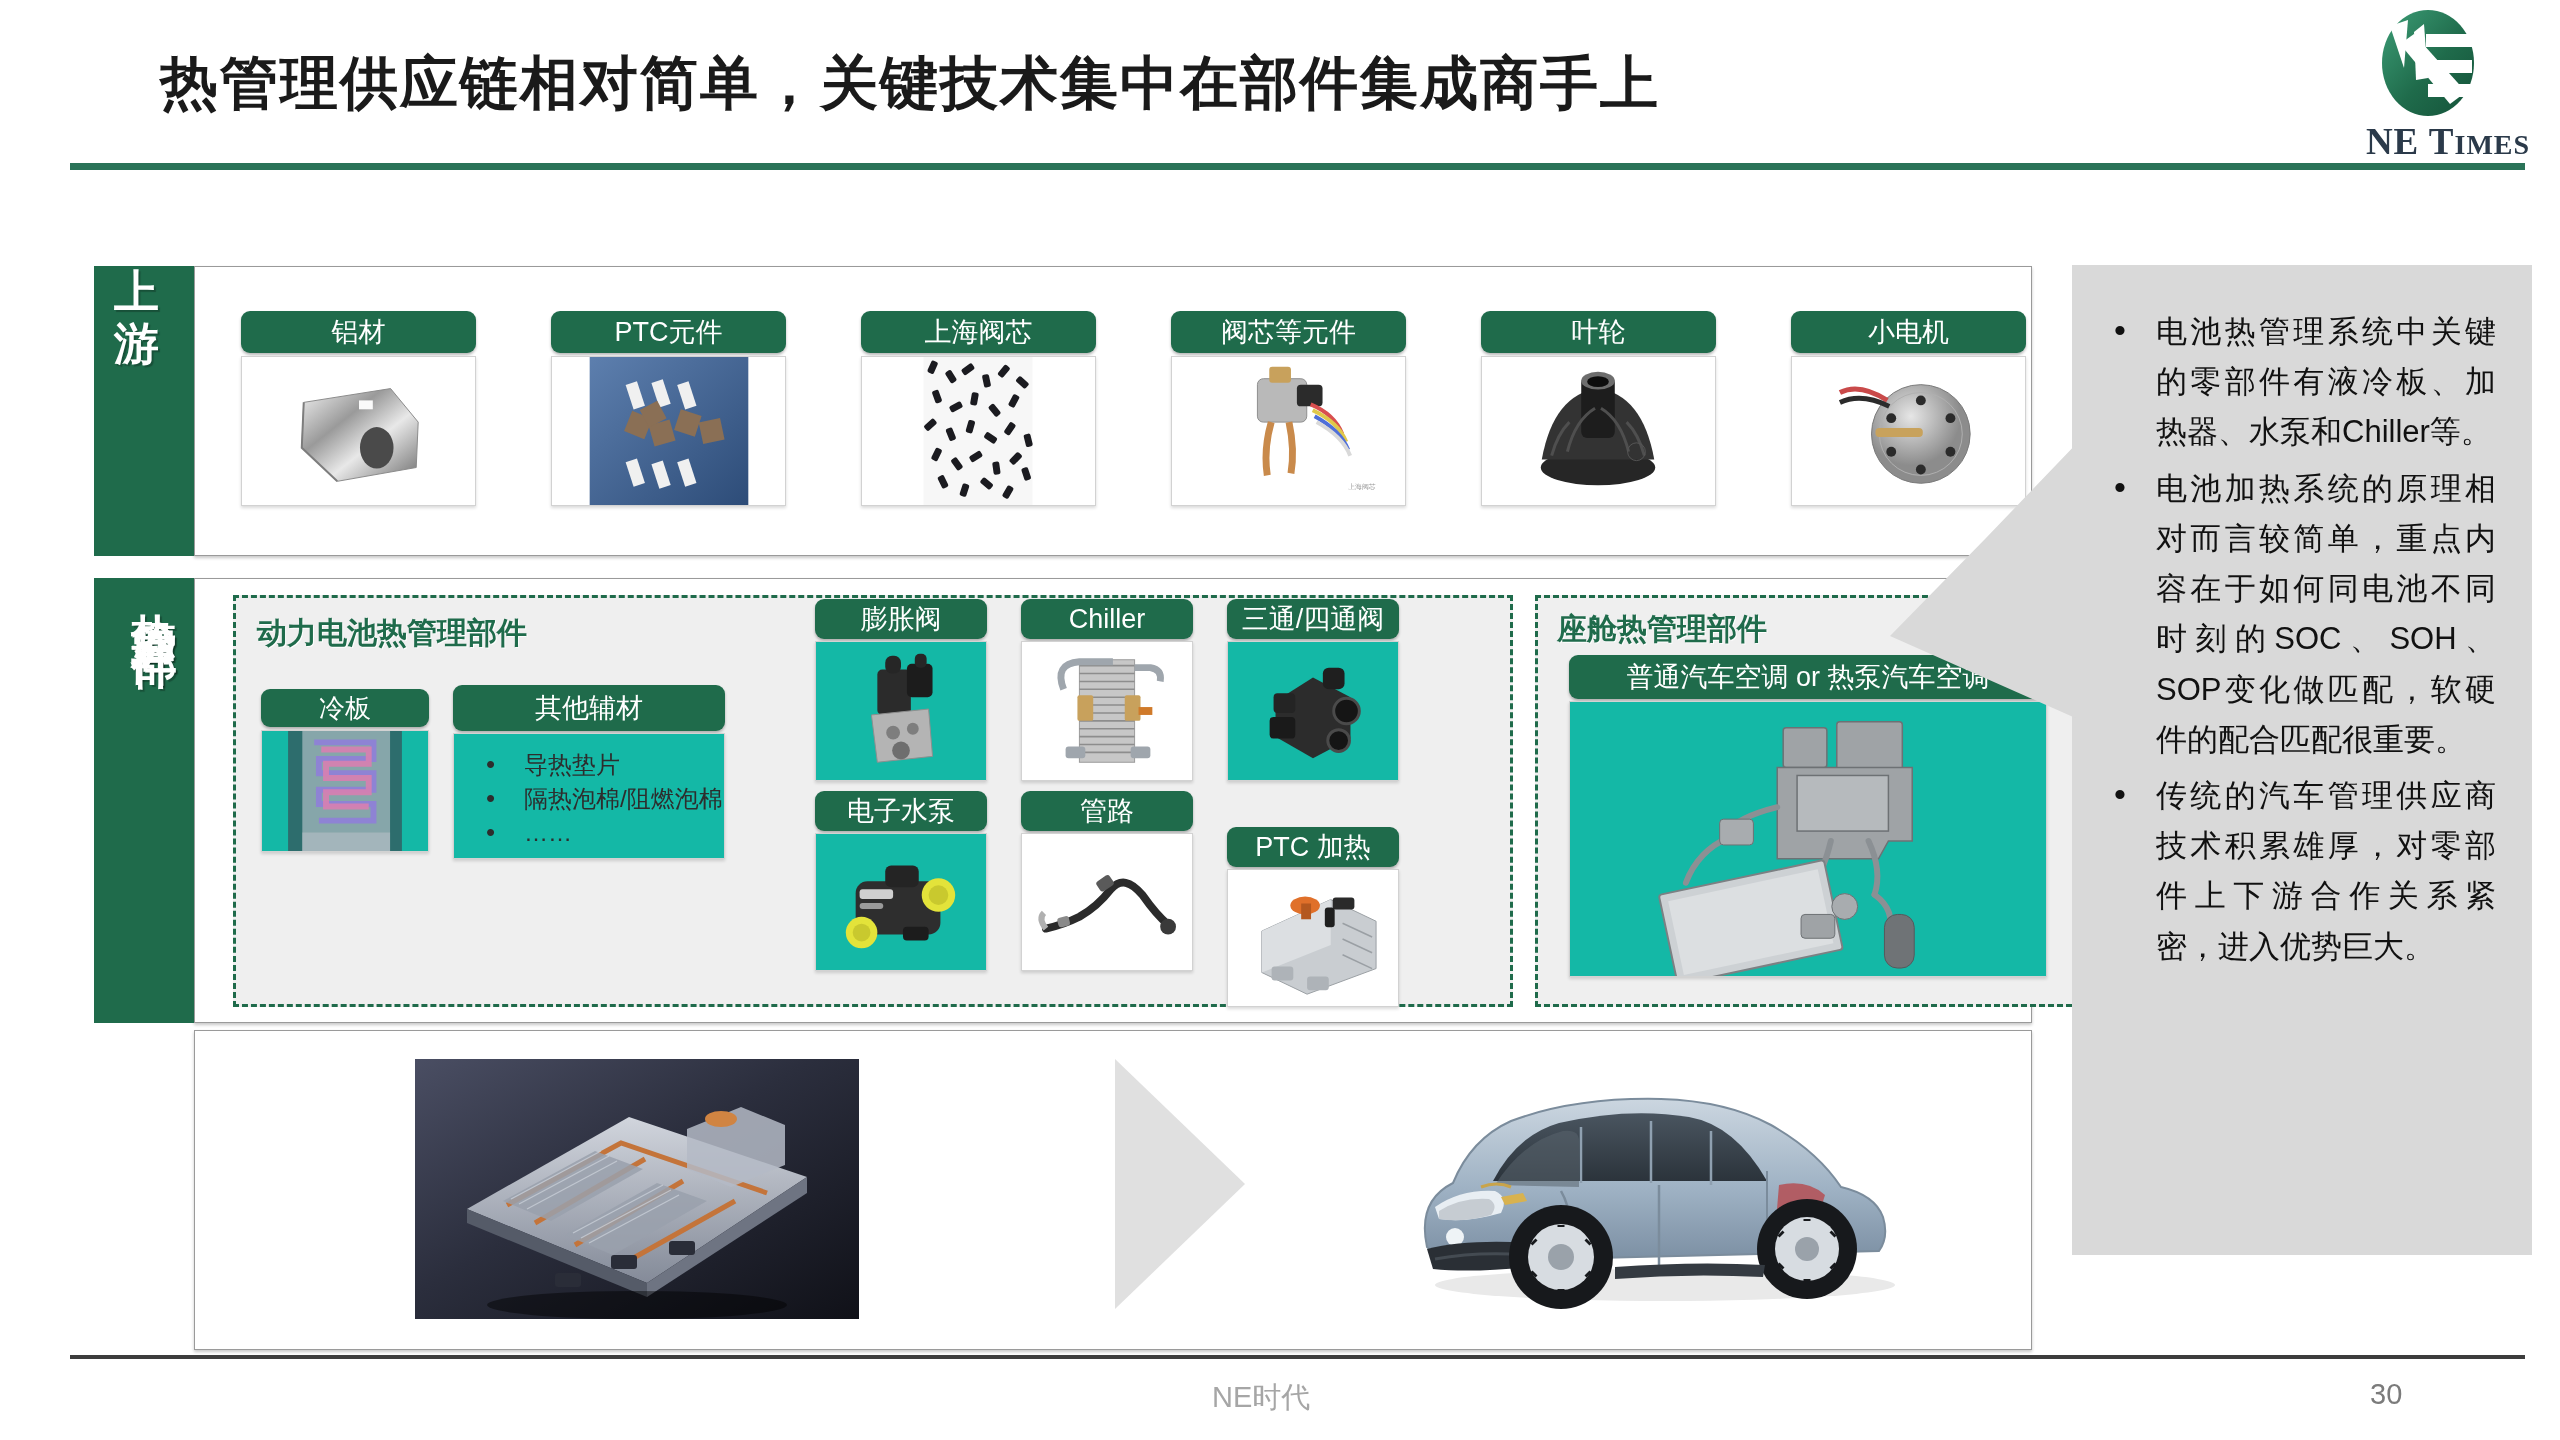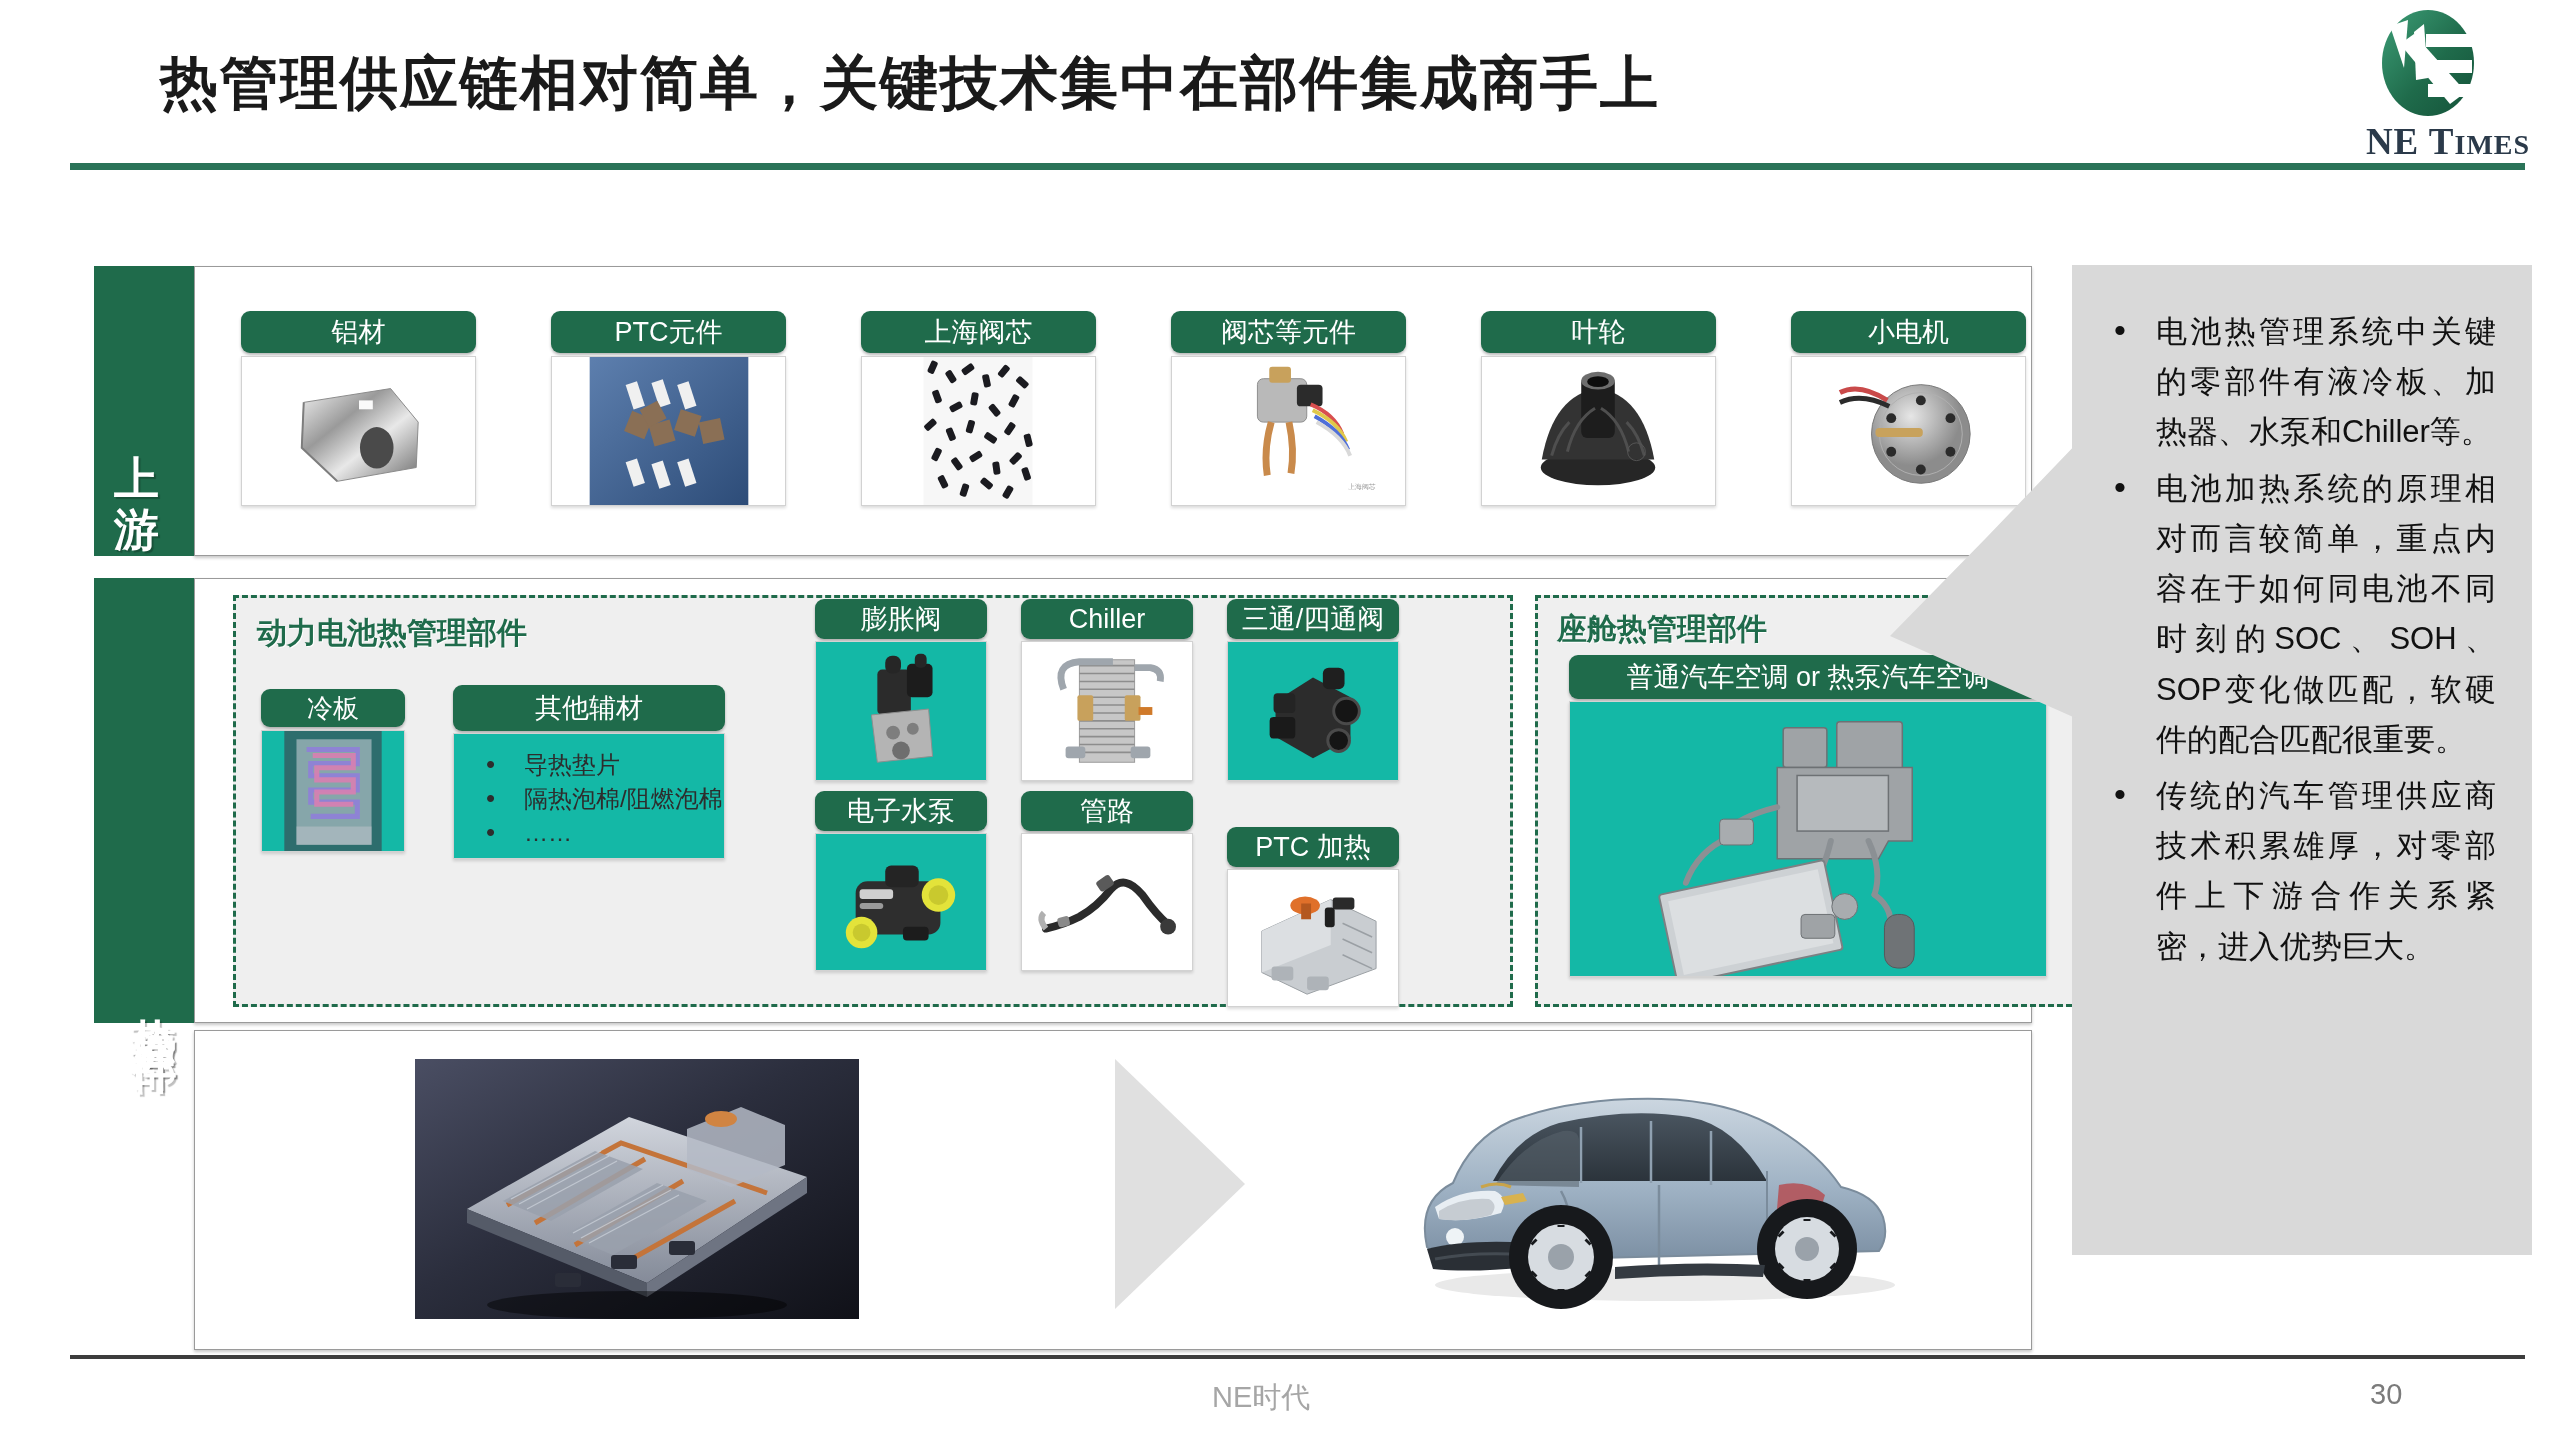--- a/index.html
+++ b/index.html
@@ -23,21 +23,21 @@
     text-align: center; font-family: "Liberation Serif", "DejaVu Serif", serif;
     font-size: 37px; font-weight: 700; color: #2b3a4a; letter-spacing: 1px;
   }
   #logo-word .sm { font-size: 28px; }
 
   
   .band { position: absolute; }
   .band-label {
     position: absolute; left: 0; top: 0; width: 100px; height: 100%;
     background: #1F6B4B; display: flex; flex-direction: column;
-    align-items: center; justify-content: flex-end; z-index: 5; padding-left: 20px;
+    align-items: center; justify-content: flex-start; z-index: 5; padding-left: 20px;
   }
   .band-label .ch {
     color: #ffffff; font-size: 45px; font-weight: 700; line-height: 1.15;
     text-shadow: 2px 2px 1px rgba(0,0,0,.25);
   }
   .band-body {
     position: absolute; left: 100px; top: 0; right: 0; height: 100%;
     background: #ffffff; border: 1px solid #9a9a9a;
     box-shadow: 0 2px 3px rgba(0,0,0,.22);
   }
@@ -315,21 +315,21 @@
 
 <div class="band" id="band-thermal" style="left:94px; top:578px; width:1938px; height:445px;">
   <div class="band-label">
     <span class="ch" style="writing-mode:vertical-rl; text-orientation:upright; letter-spacing:8px;">热管理部件</span>
   </div>
   <div class="band-body">
 
     <div class="dash-box" style="left:38px; top:16px; width:1280px; height:412px;"></div>
     <div class="dash-title" style="left:62px; top:34px;">动力电池热管理部件</div>
 
-    <div class="card" style="left:66px; top:110px; width:144px;">
+    <div class="card" style="left:66px; top:110px; width:168px;">
       <div class="card-head" style="height:38px; font-size:26px;">冷板</div>
       <div class="card-body gray" style="height:122px; margin-top:3px;">
         <svg class="art" viewBox="0 0 140 122" preserveAspectRatio="xMidYMid slice">
           <rect x="22" y="0" width="96" height="122" fill="#2d6d6d"></rect>
           <rect x="34" y="10" width="74" height="104" fill="#cfd6dc" opacity=".55"></rect>
           <g fill="none" stroke-width="5">
             <path d="M44 20 h50 v14 h-46 v12 h46 v14 h-46 v12 h46 v14 h-46" stroke="#8f7fd8" opacity=".9"></path>
             <path d="M50 26 h40 v12 h-36 v12 h36 v12 h-36 v12 h36" stroke="#d87fb0" opacity=".9"></path>
           </g>
           <rect x="34" y="96" width="74" height="18" fill="#b8bfc6" opacity=".6"></rect>

